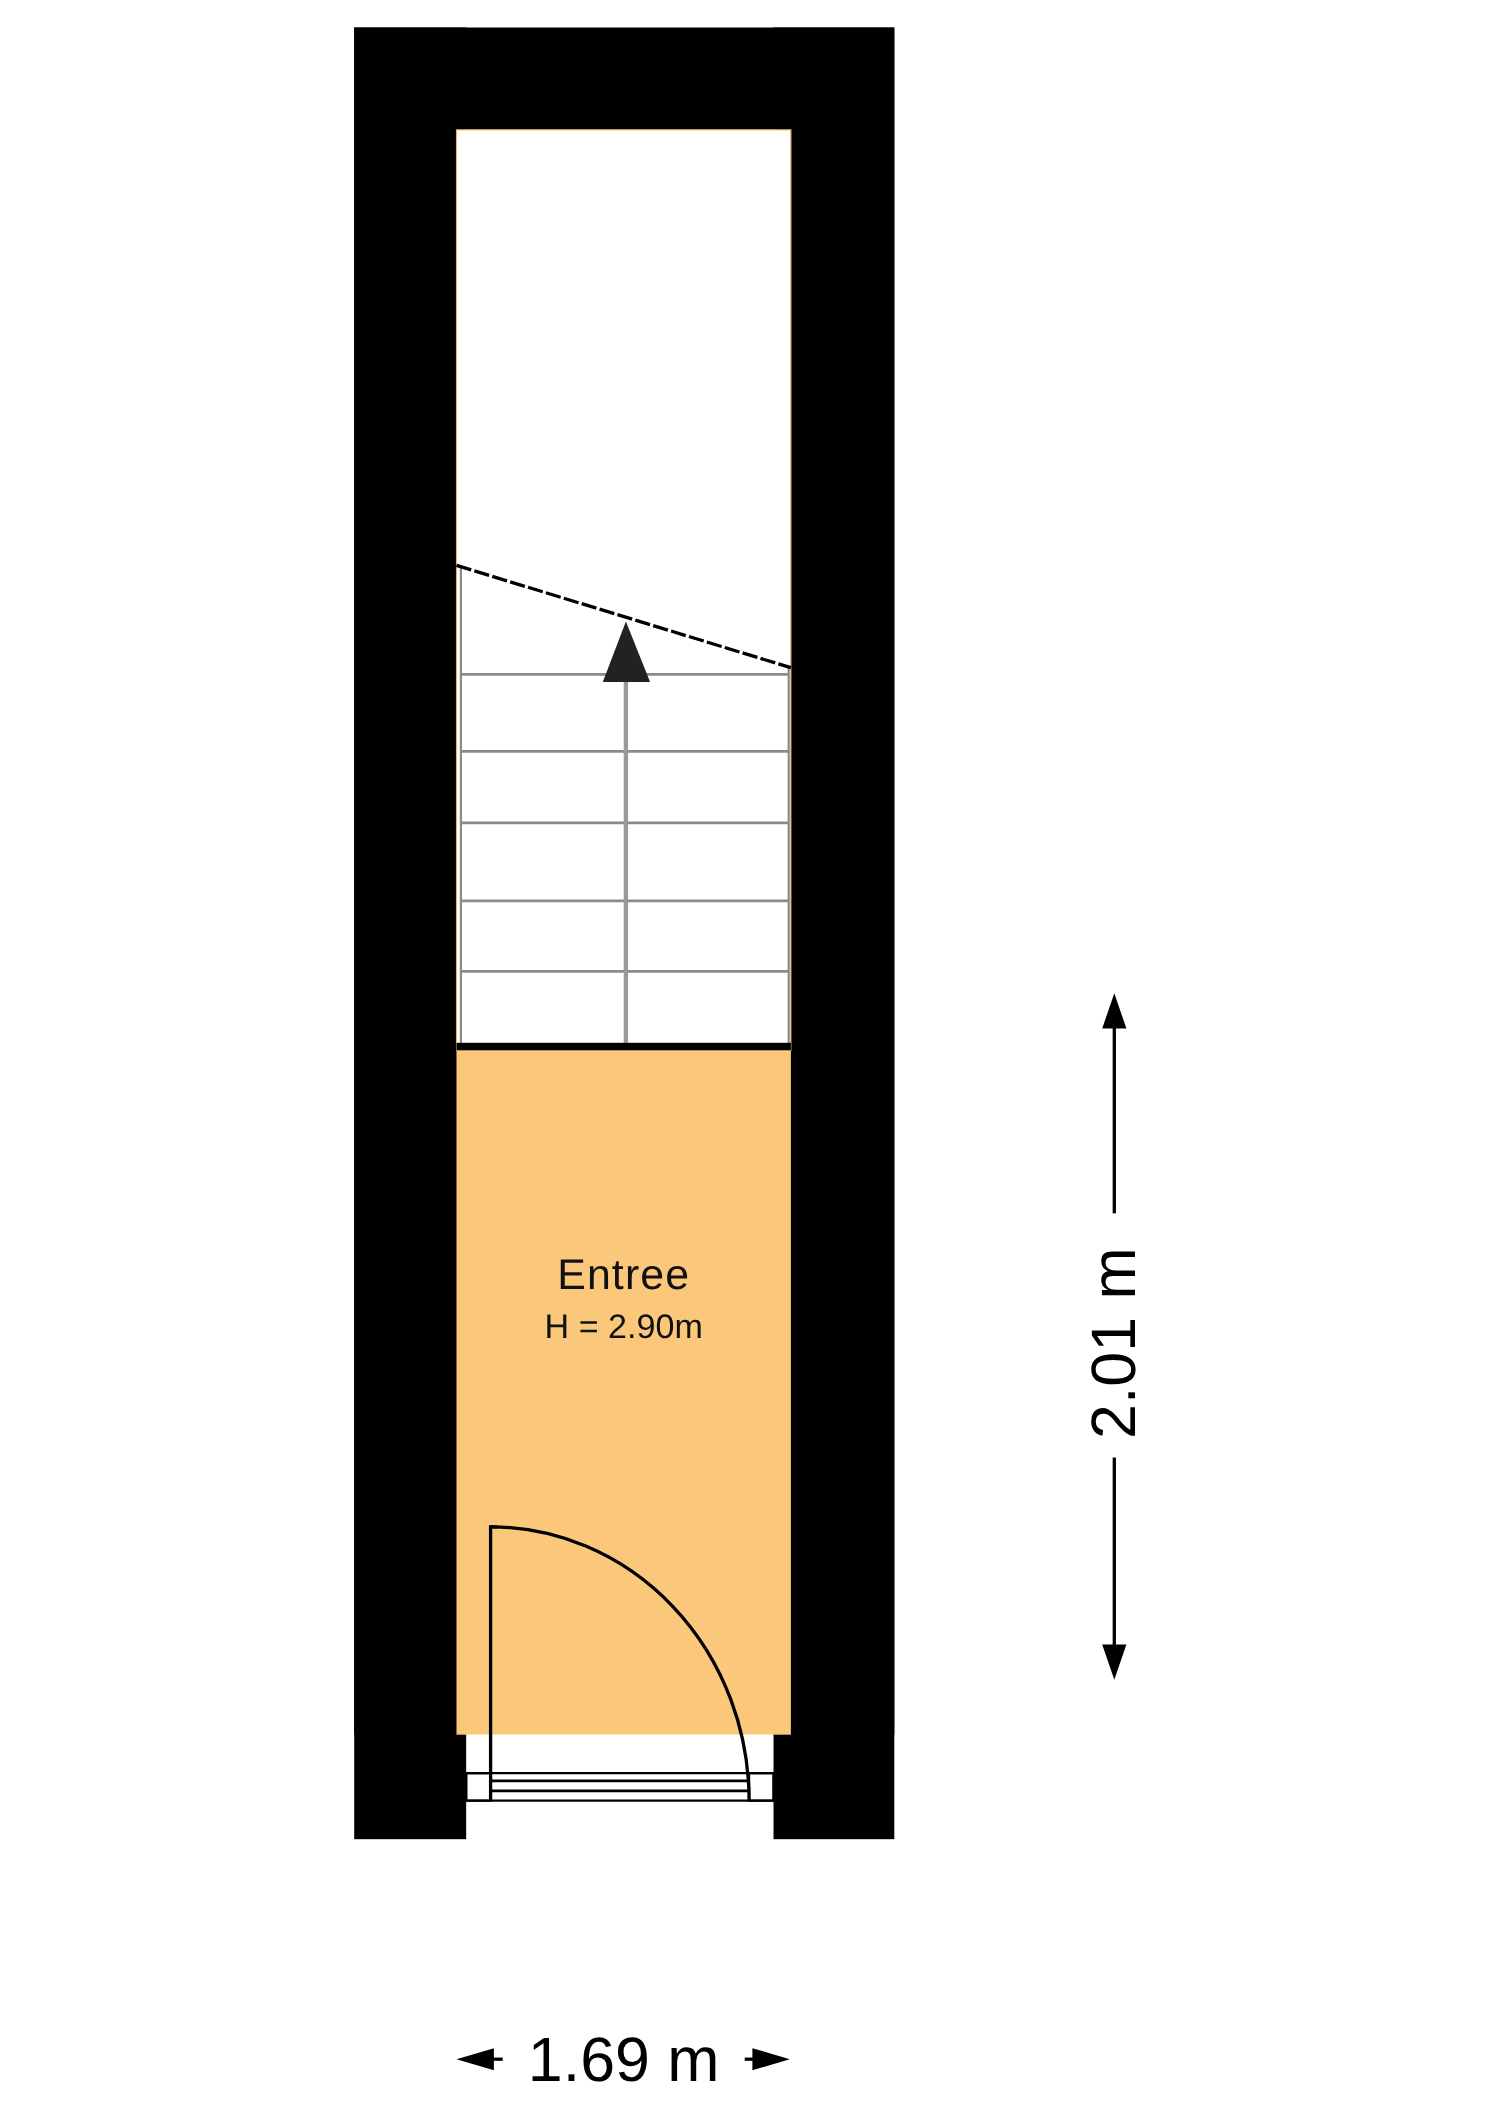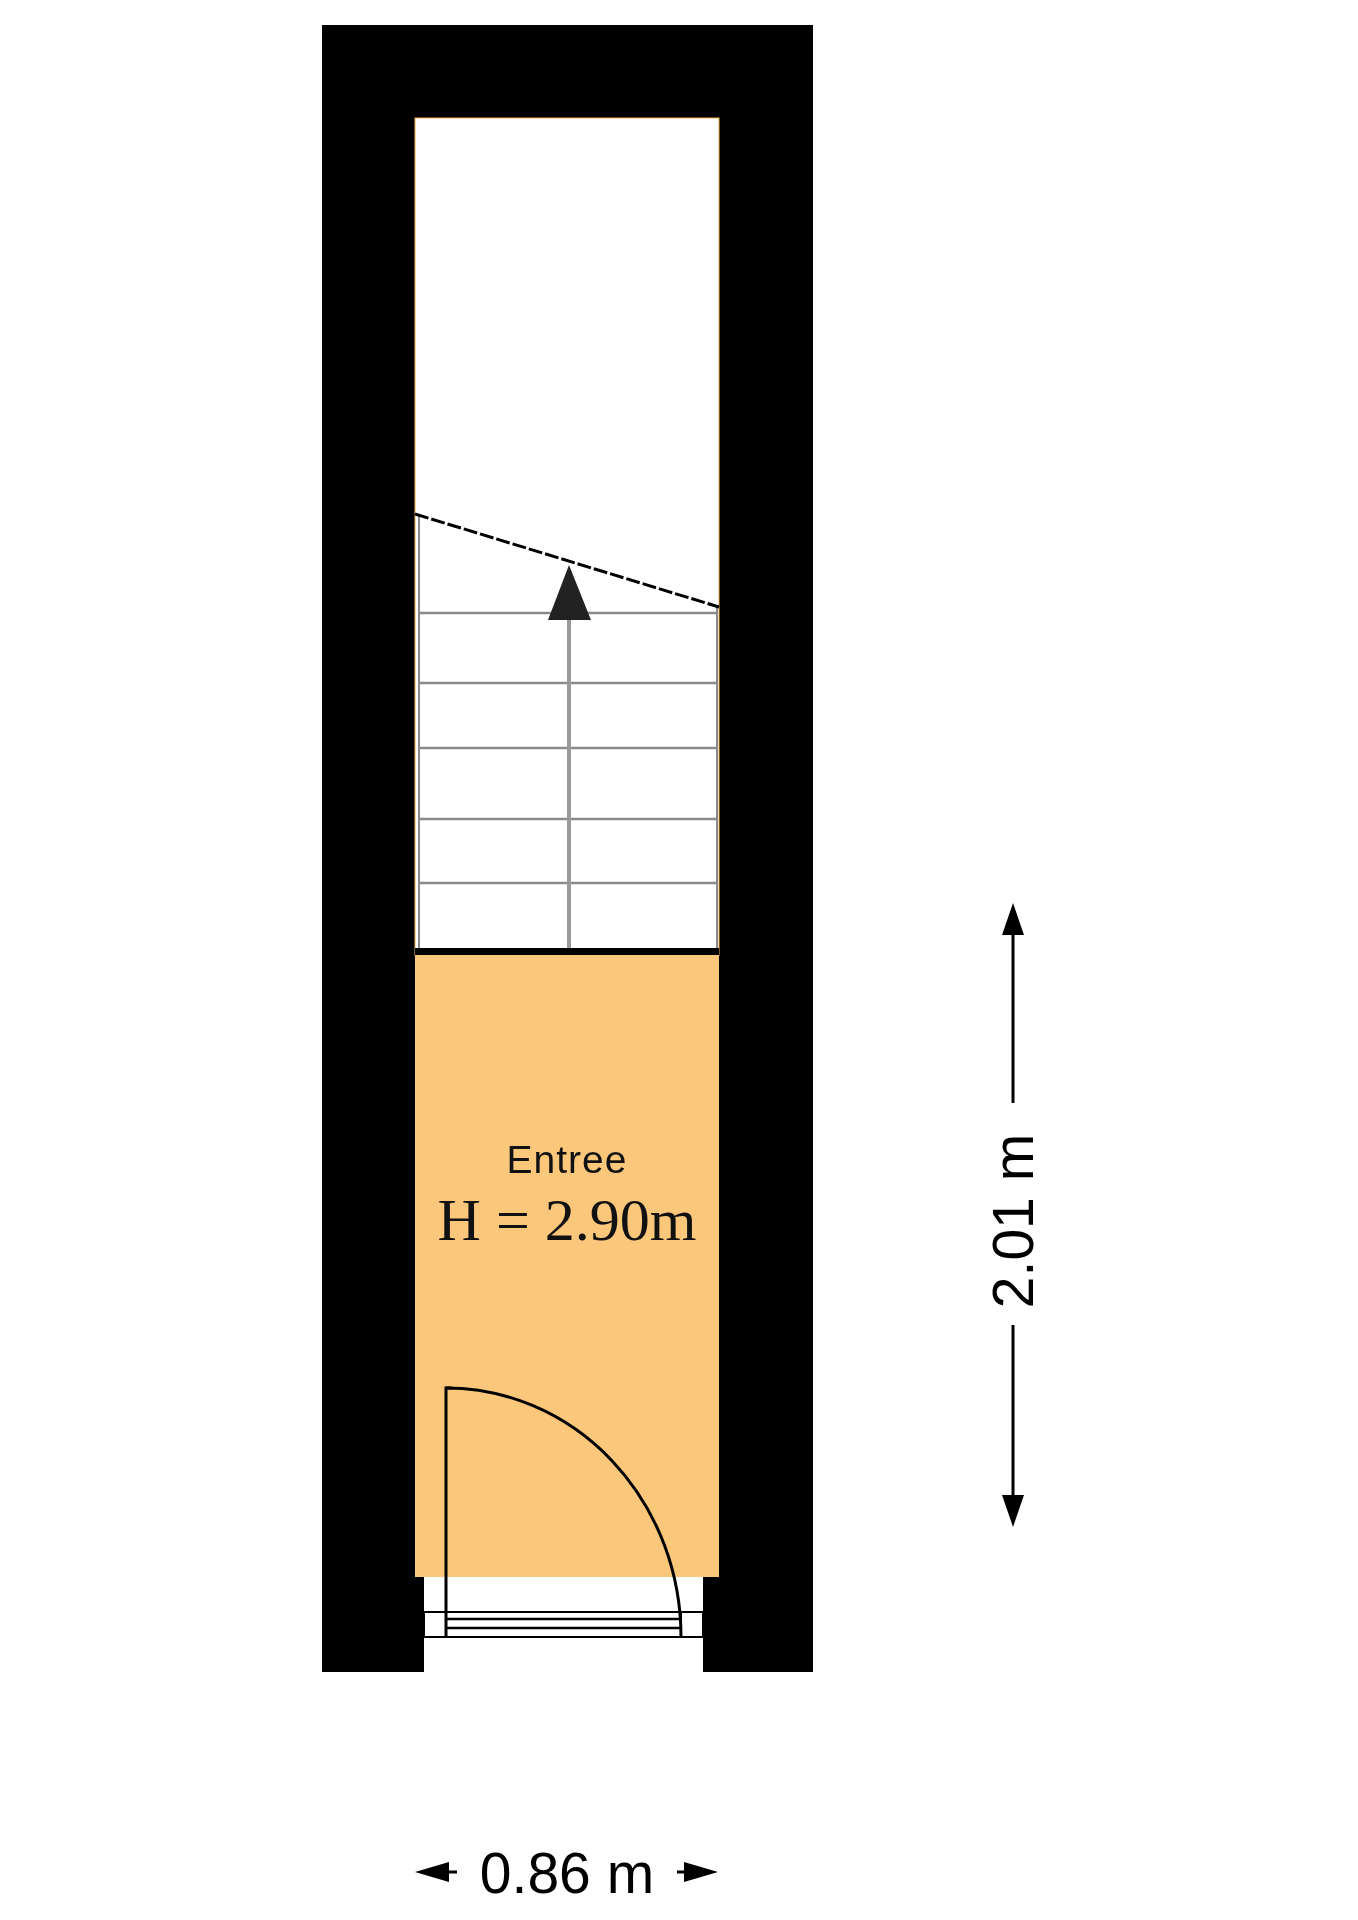--- a/index.html
+++ b/index.html
@@ -1,20 +1,20 @@
 <!DOCTYPE html>
 <html><head>
   <meta charset="utf-8">
   <style>
     html, body { margin: 0; padding: 0; background: #ffffff; }
     body { width: 1358px; height: 1920px; position: relative; overflow: hidden; font-family: "Liberation Sans", sans-serif; }
     #plan { position: absolute; left: 0; top: 0; width: 1358px; height: 1920px; }
     .room-label { position: absolute; left: 415px; width: 304px; text-align: center; color: #111; font-family: "Liberation Sans", sans-serif; line-height: 1; }
     .room-name { top: 1140px; font-size: 39px; letter-spacing: 1px; }
-    .room-height { top: 1190px; font-size: 60px; font-family: Liberation Serif, serif; }
+    .room-height { top: 1190px; font-size: 31px; }
     .dim-h-text { position: absolute; left: 415px; width: 304px; top: 1845px; text-align: center; font-size: 57px; line-height: 1; color: #000; font-family: "Liberation Sans", sans-serif; }
     .dim-v-text { position: absolute; left: 913px; top: 1193px; width: 200px; height: 56px; text-align: center; font-size: 57px; line-height: 56px; color: #000; font-family: "Liberation Sans", sans-serif; transform: rotate(-90deg); transform-origin: 100px 28px; }
   </style>
 </head>
 <body>
 
 <svg id="plan" viewBox="0 0 1358 1920" xmlns="http://www.w3.org/2000/svg">
 
   <g>
     <rect x="322" y="25" width="102" height="1647" fill="#000"></rect>
@@ -72,14 +72,14 @@
   <g>
     <polygon points="1013,903 1002,935 1024,935" fill="#000"></polygon>
     <line x1="1013" y1="930" x2="1013" y2="1103" stroke="#000" stroke-width="3"></line>
     <line x1="1013" y1="1325" x2="1013" y2="1500" stroke="#000" stroke-width="3"></line>
     <polygon points="1013,1527 1002,1495 1024,1495" fill="#000"></polygon>
   </g>
 </svg>
 
 <div class="room-label room-name">Entree</div>
 <div class="room-label room-height">H = 2.90m</div>
-<div class="dim-h-text">0.86 m</div>
+<div class="dim-h-text">1.69 m</div>
 <div class="dim-v-text">2.01 m</div>
 
 </body></html>

